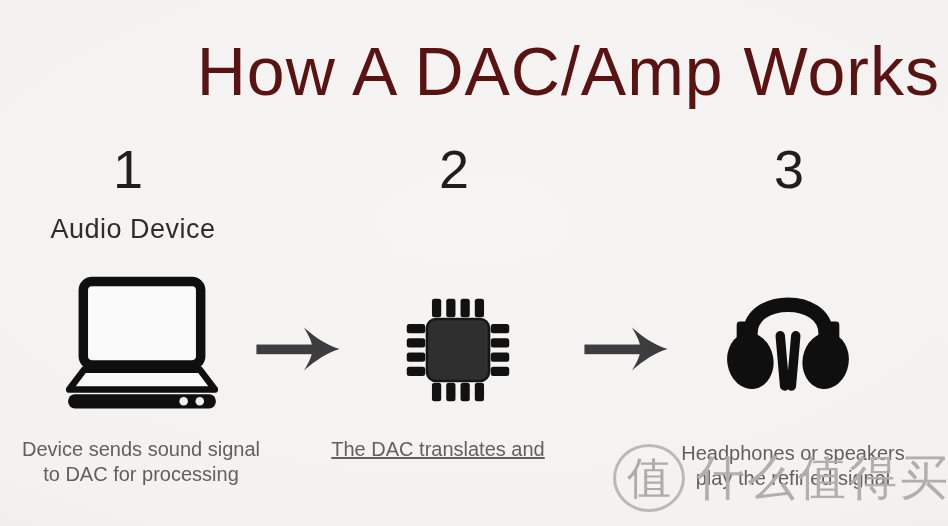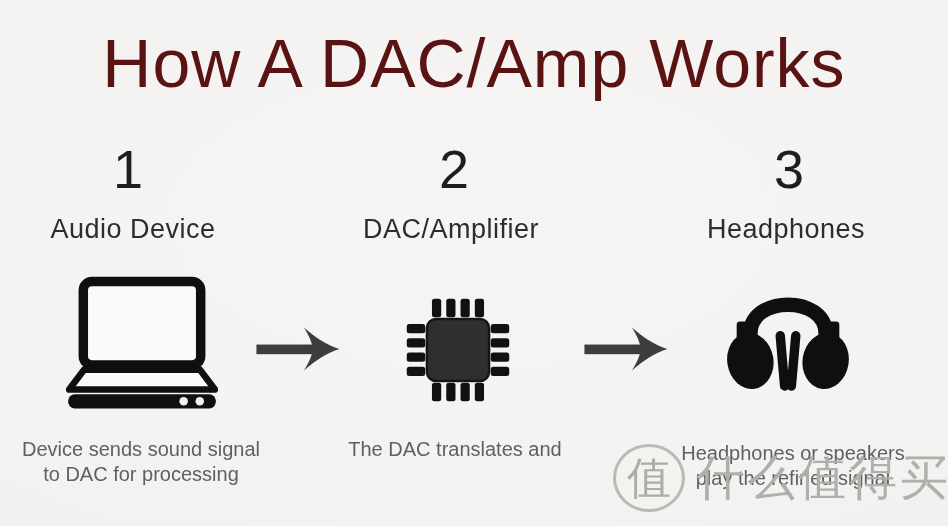--- a/index.html
+++ b/index.html
@@ -2,22 +2,22 @@
 <html><head>
 <meta charset="utf-8">
 <style>
   html,body{margin:0;padding:0;background:#ddd;}
   .stage{
     position:relative;width:948px;height:526px;overflow:hidden;
     font-family:"Liberation Sans","DejaVu Sans",sans-serif;
     background:radial-gradient(ellipse 130% 115% at 50% 42%, #f6f5f4 0%, #f3f2f1 55%, #e8e6e5 100%);
   }
   .title{
-    position:absolute;left:0;right:0;top:24px;margin:0;
-    text-align:center;font-size:68px;font-weight:400;letter-spacing:1px;
+    position:absolute;left:0;right:0;top:24px;margin:8px;
+    text-align:right;font-size:68px;font-weight:400;letter-spacing:1px;
     color:#5a1313;
   }
   .step-number{
     position:absolute;top:138px;width:200px;margin-left:-100px;
     text-align:center;font-size:54px;font-weight:400;color:#1e1e1e;
   }
   .step-label{
     position:absolute;top:214px;width:300px;margin-left:-150px;
     text-align:center;font-size:27px;font-weight:400;color:#2d2d2d;letter-spacing:0.5px;
   }
@@ -45,22 +45,20 @@
 
 <div class="stage">
 
   <h1 class="title">How A DAC/Amp Works</h1>
 
   <div class="step-number c1" style="left:128px;">1</div>
   <div class="step-number c2" style="left:454px;">2</div>
   <div class="step-number c3" style="left:789px;">3</div>
 
   <div class="step-label" style="left:133px;">Audio Device</div>
-  <div class="step-label" style="left:451px;">DAC/Amplifier</div>
-  <div class="step-label" style="left:786px;">Headphones</div>
 
   <div class="icon-box" style="left:66px;top:274px;">
     <svg width="152" height="142" viewBox="0 0 160 150">
       <rect x="18" y="8" width="124" height="88" rx="9" fill="#fafafa" stroke="#0f0f0f" stroke-width="10"></rect>
       <path d="M19 101 L141 101 L157 122 L3 122 Z" fill="#fafafa" stroke="#0f0f0f" stroke-width="7" stroke-linejoin="round"></path>
       <rect x="2" y="127" width="156" height="15" rx="7" fill="#0f0f0f"></rect>
       <circle cx="124" cy="134.5" r="4.5" fill="#f3f2f1"></circle>
       <circle cx="141" cy="134.5" r="4.5" fill="#f3f2f1"></circle>
     </svg>
   </div>
@@ -114,21 +112,21 @@
         <rect x="78" y="63" width="11" height="70" rx="5.5" transform="rotate(-5 83 98)"></rect>
         <rect x="91" y="63" width="11" height="70" rx="5.5" transform="rotate(5 96 98)"></rect>
       </g>
     </svg>
   </div>
 
   <div class="caption" style="left:141px;">
     <div>Device sends sound signal</div>
     <div>to DAC for processing</div>
   </div>
-  <div class="caption" style="left:455px;">
+  <div class="caption" style="left:438px;text-decoration:underline;">
     <div>The DAC translates and</div>
   </div>
   <div class="caption caption-3" style="left:793px;">
     <div>Headphones or speakers</div>
     <div>play the refined signal</div>
   </div>
 
   <div class="wm-badge">
     <span>值</span>
   </div>

